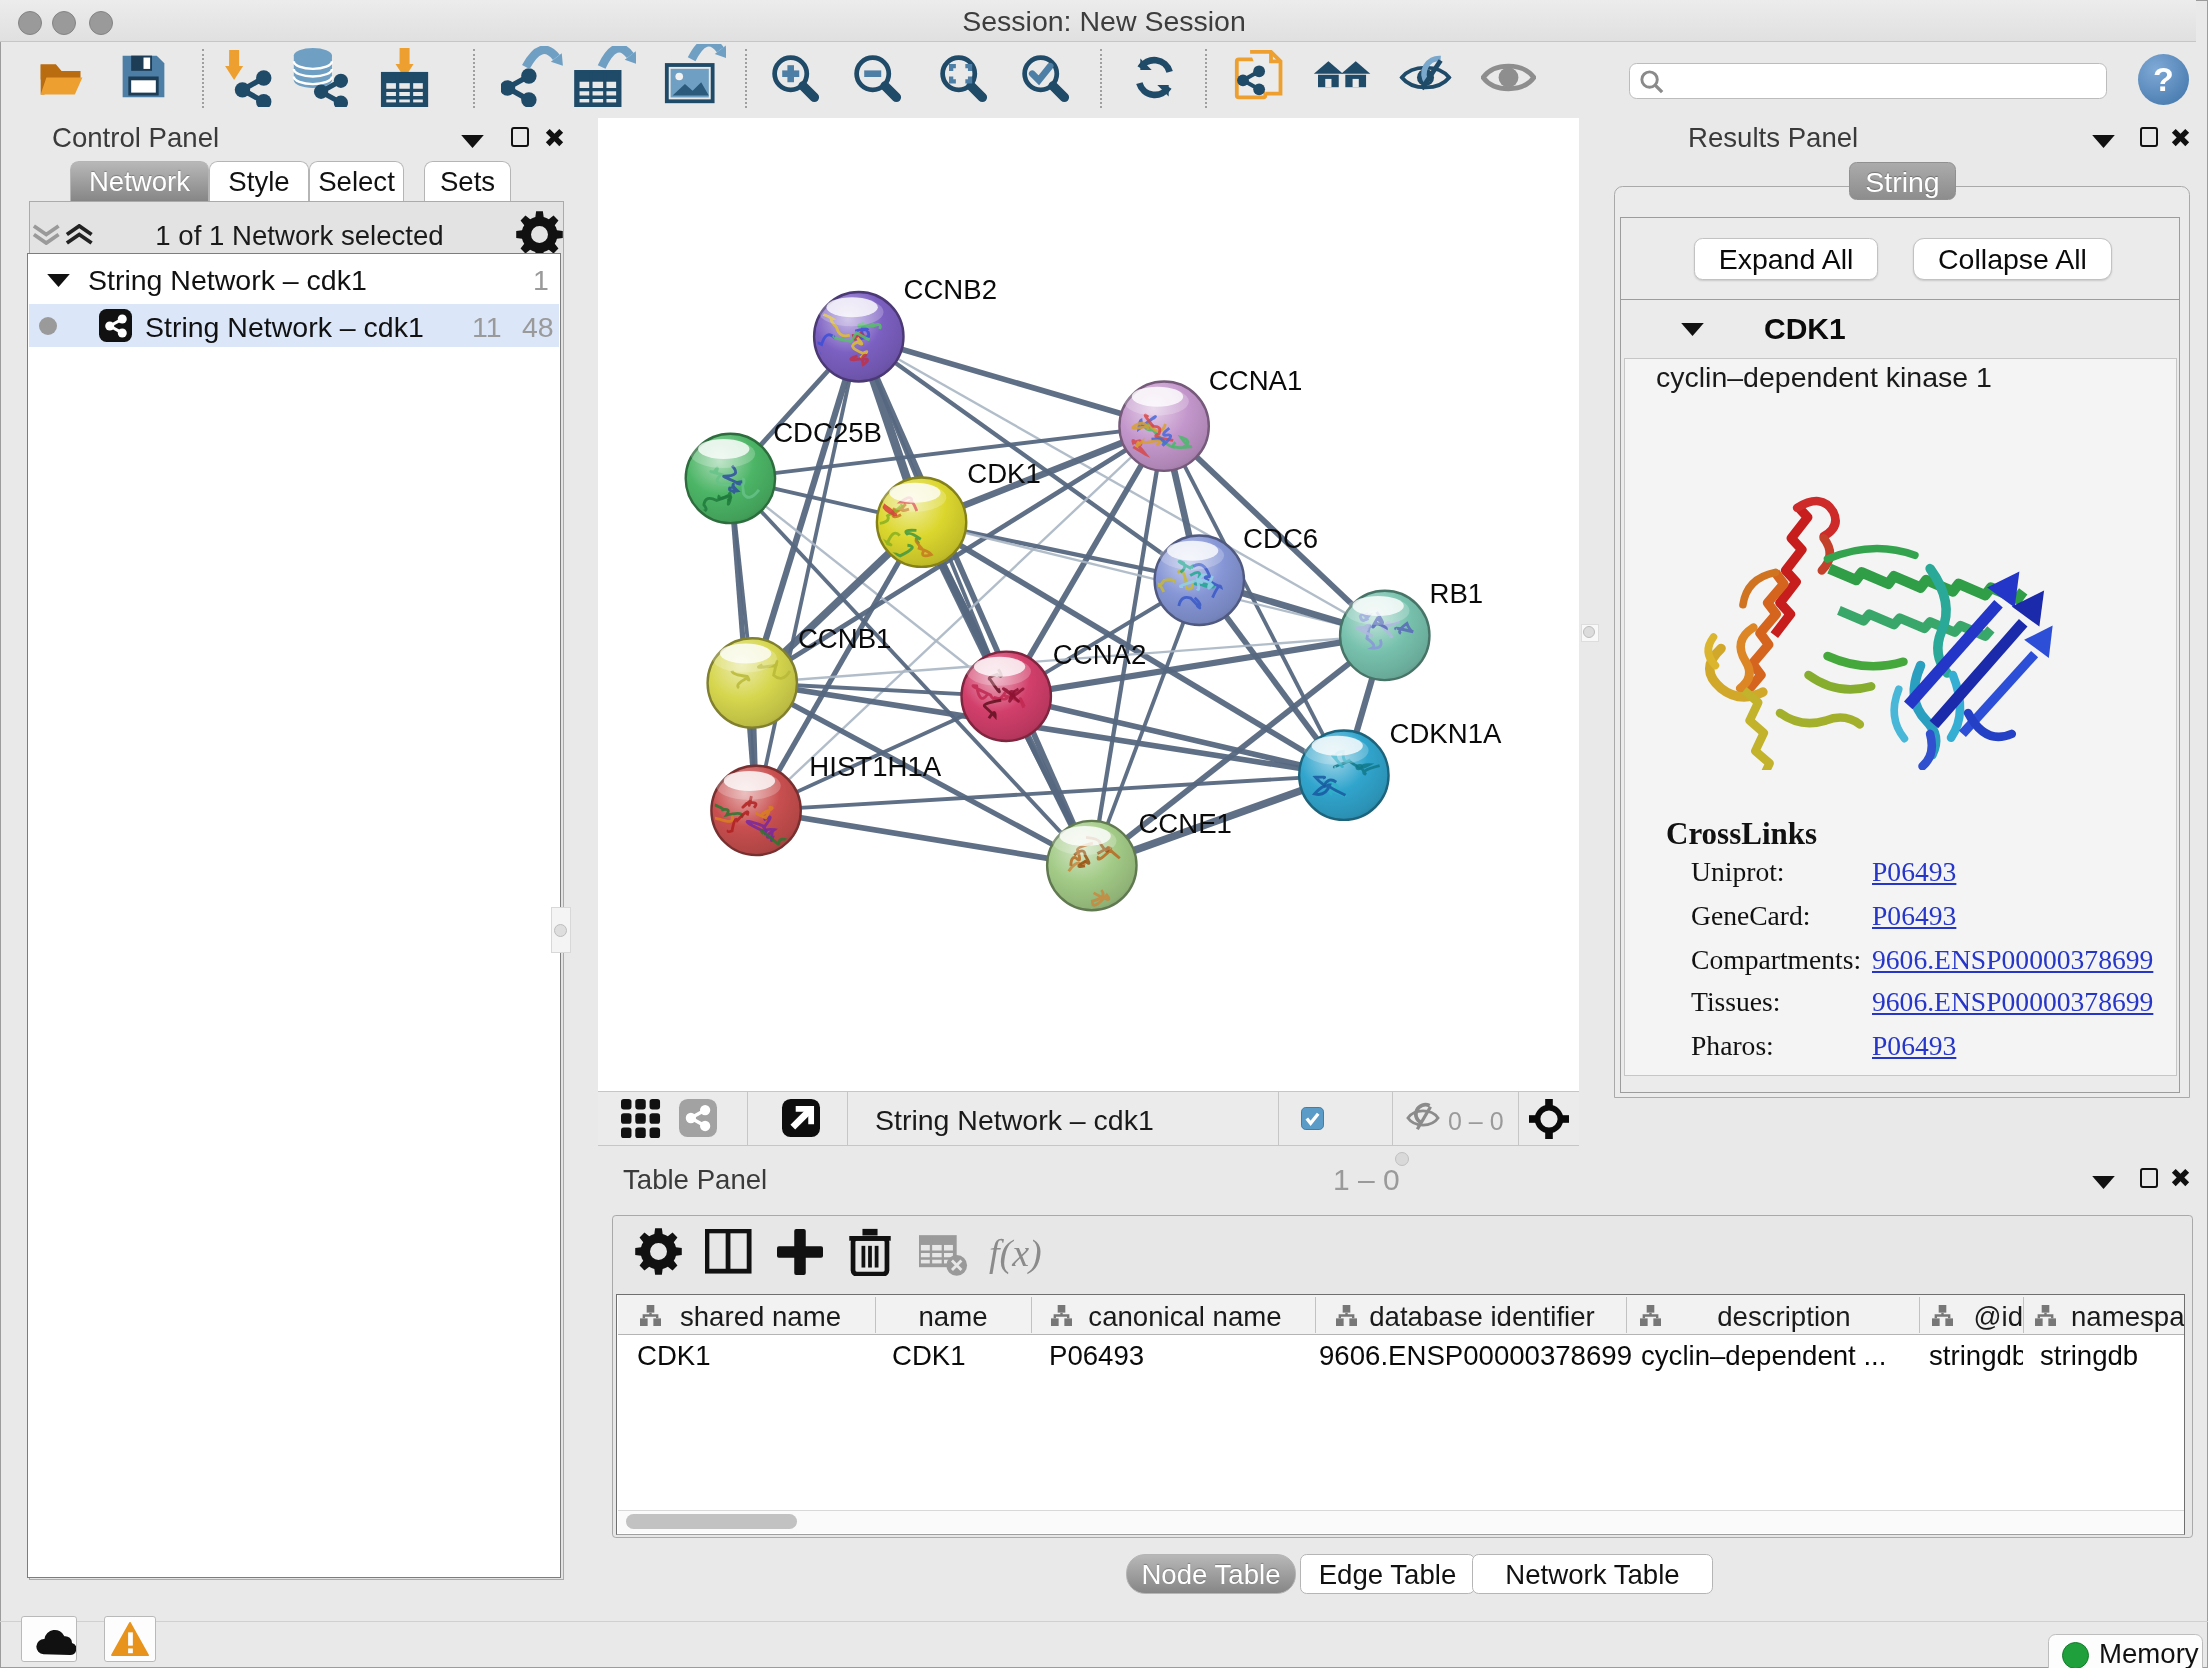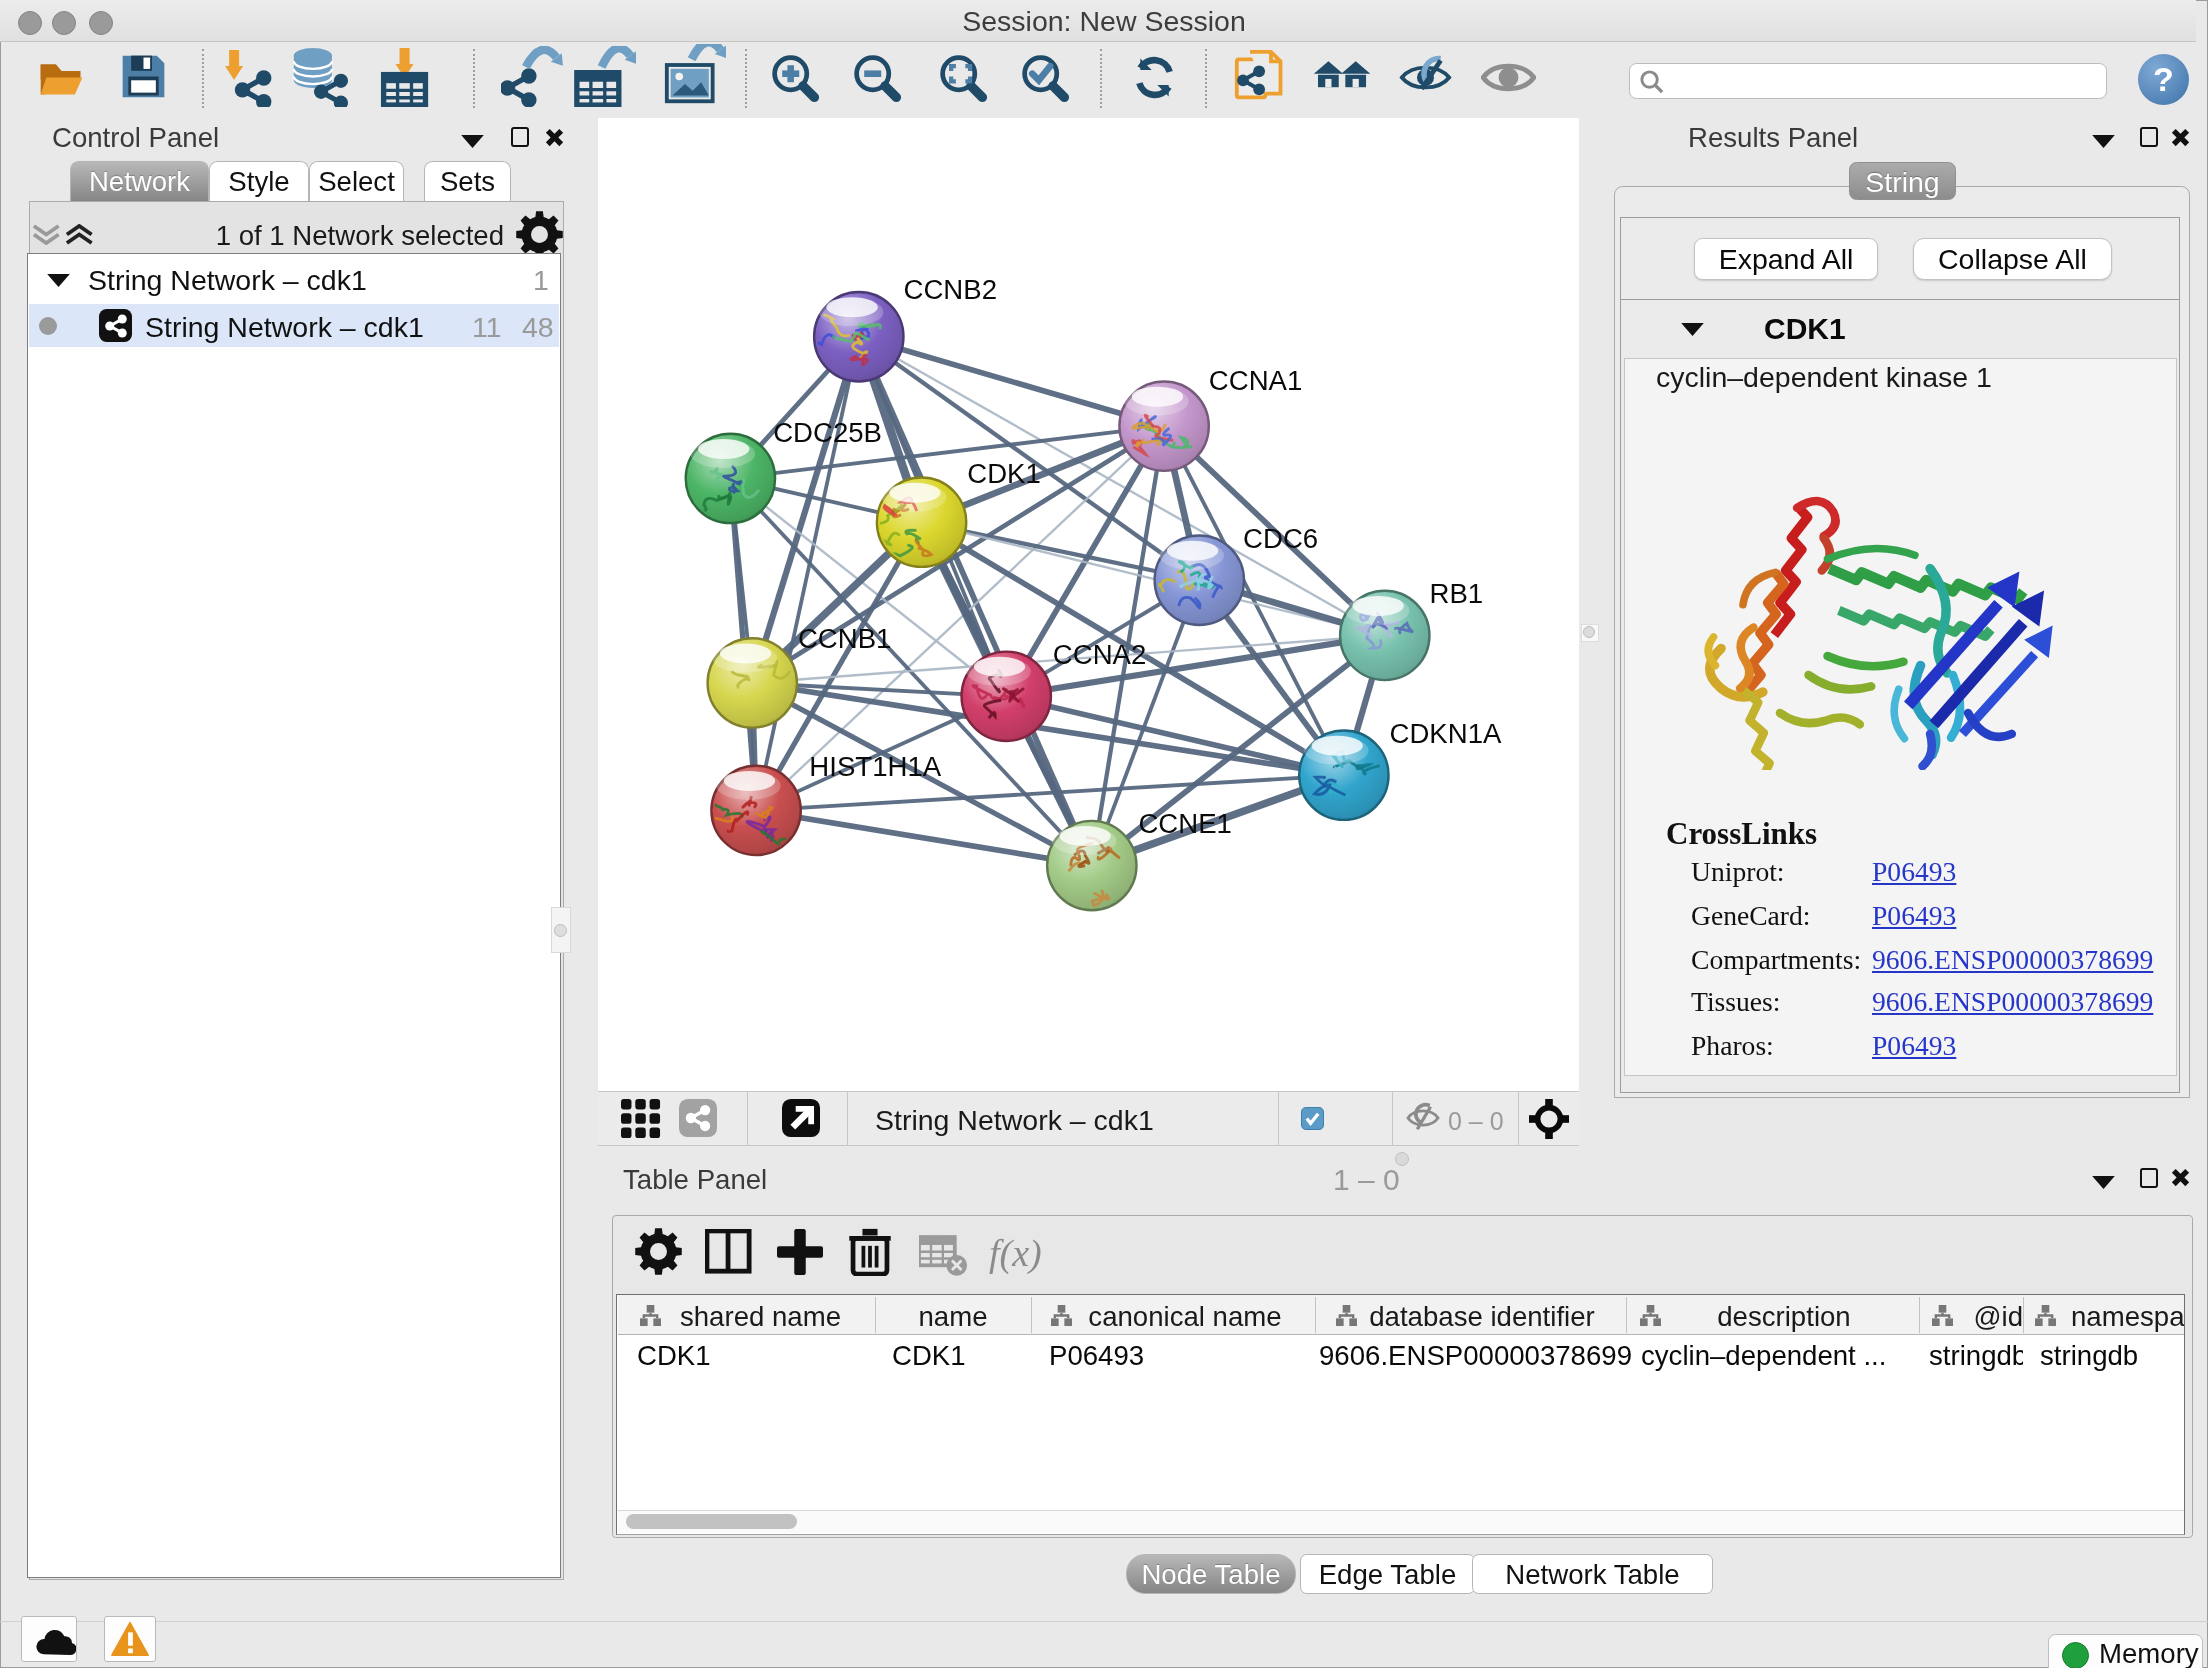--- a/index.html
+++ b/index.html
@@ -176,21 +176,21 @@
 <div class="tab" style="left:209px;top:161px;width:100px;">Style</div>
 <div class="tab" style="left:309px;top:161px;width:95px;">Select</div>
 <div class="tab" style="left:424px;top:161px;width:87px;">Sets</div>
 <div class="abs" style="left:28.5px;top:201px;width:535px;height:1379px;background:#e3e3e3;border:1px solid #ababab;"></div>
 <svg class="abs" style="left:32px;top:224px;" width="28.5" height="21" viewBox="0 0 30 22">
       <path d="M2 2 l13 9 13-9 M2 11 l13 9 13-9" fill="none" stroke="#9a9a9a" stroke-width="4"></path>
     </svg>
 <svg class="abs" style="left:65px;top:224px;" width="28.5" height="21" viewBox="0 0 30 22">
       <path d="M2 20 l13-9 13 9 M2 11 l13-9 13 9" fill="none" stroke="#222" stroke-width="4"></path>
     </svg>
-<div class="abs" style="left:95px;top:220px;width:409px;text-align:right;font-size:27.6px;color:#1a1a1a;">1 of 1 Network selected</div>
+<div class="abs" style="left:95px;top:220px;width:409px;text-align:center;font-size:27.6px;color:#1a1a1a;">1 of 1 Network selected</div>
 <svg class="abs" style="left:515px;top:210px;" width="49" height="49" viewBox="0 0 52 52">
       <path fill-rule="evenodd" fill="#111" d="M 18.7 8.4 L 21.6 7.5 L 22.4 1.3 L 29.6 1.3 L 30.4 7.5 L 33.3 8.4 L 35.9 9.8 L 40.9 5.9 L 46.1 11.1 L 42.2 16.1 L 43.6 18.7 L 44.5 21.6 L 50.7 22.4 L 50.7 29.6 L 44.5 30.4 L 43.6 33.3 L 42.2 35.9 L 46.1 40.9 L 40.9 46.1 L 35.9 42.2 L 33.3 43.6 L 30.4 44.5 L 29.6 50.7 L 22.4 50.7 L 21.6 44.5 L 18.7 43.6 L 16.1 42.2 L 11.1 46.1 L 5.9 40.9 L 9.8 35.9 L 8.4 33.3 L 7.5 30.4 L 1.3 29.6 L 1.3 22.4 L 7.5 21.6 L 8.4 18.7 L 9.8 16.1 L 5.9 11.1 L 11.1 5.9 L 16.1 9.8 Z M 17.0 26.0 a 9.0 9.0 0 1 0 18.0 0 a 9.0 9.0 0 1 0 -18.0 0 Z"></path>
     </svg>
 <div class="abs" style="left:27px;top:253px;width:534px;height:1325px;background:#fff;border:1.9px solid #7d7d7d;"></div>
 <svg class="abs" style="left:46px;top:272px;" width="25" height="17" viewBox="0 0 26 18">
       <path d="M1 2 h24 l-12 14 Z" fill="#111"></path>
     </svg>
 <div class="abs" style="left:88px;top:264px;font-size:28.5px;color:#111;">String Network – cdk1</div>
 <div class="abs gray" style="left:533px;top:264px;font-size:28.5px;">1</div>
 <div class="abs" style="left:28.5px;top:304px;width:530px;height:43px;background:#dbe6f9;"></div>

